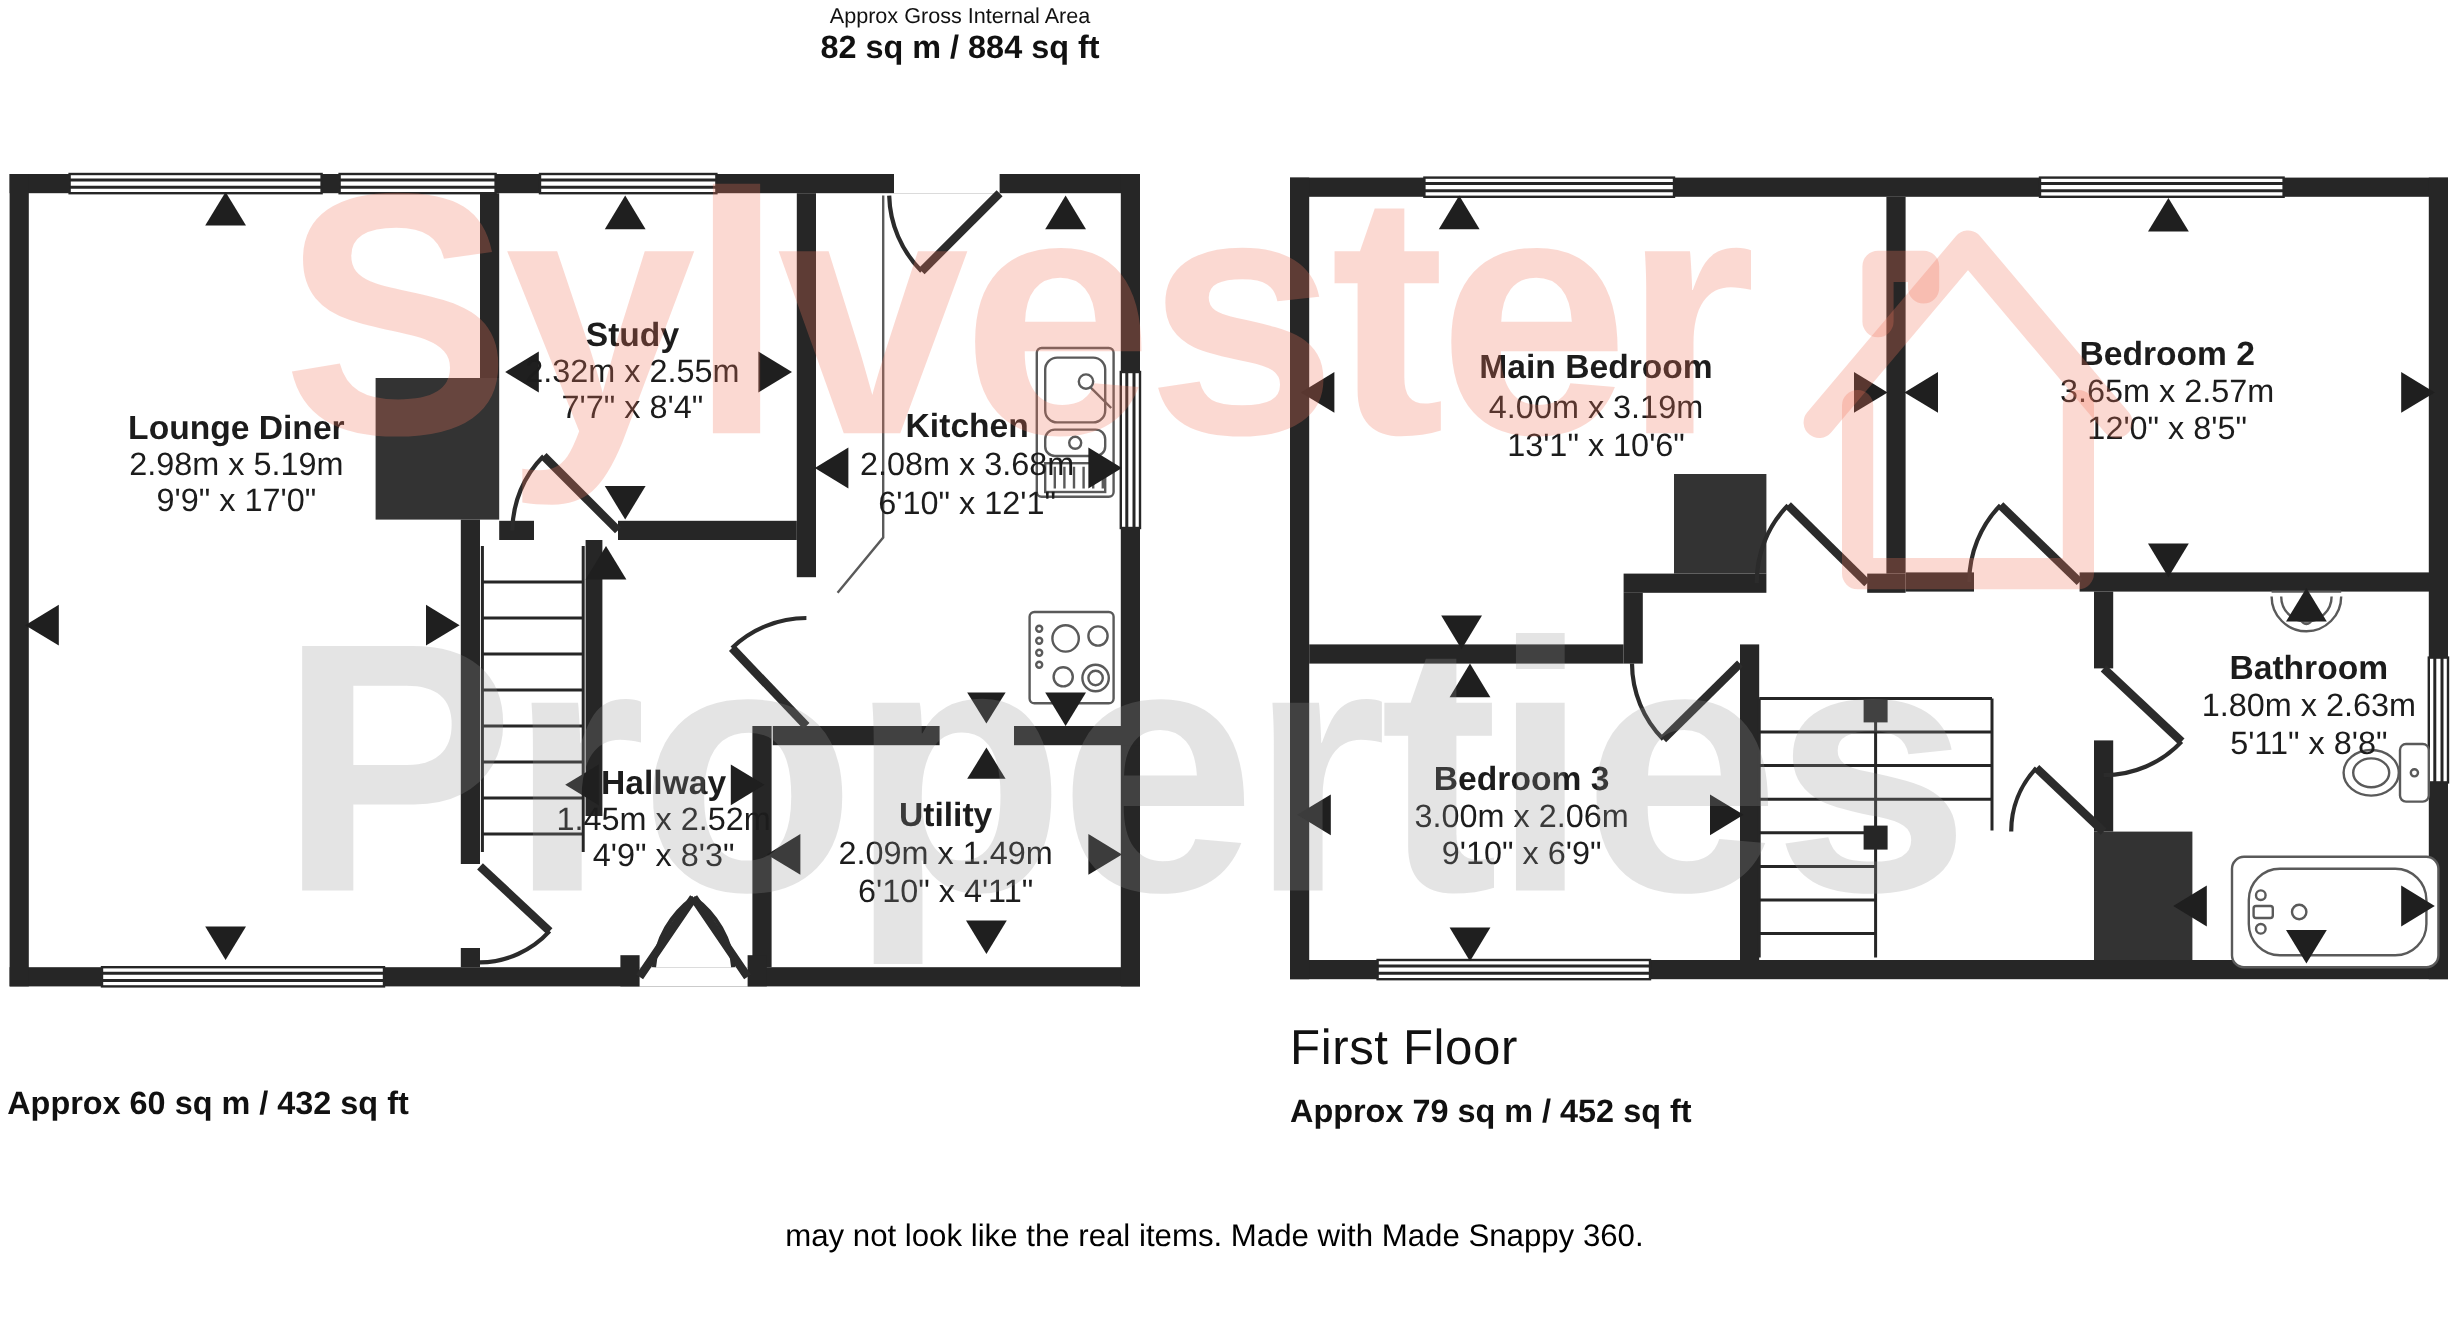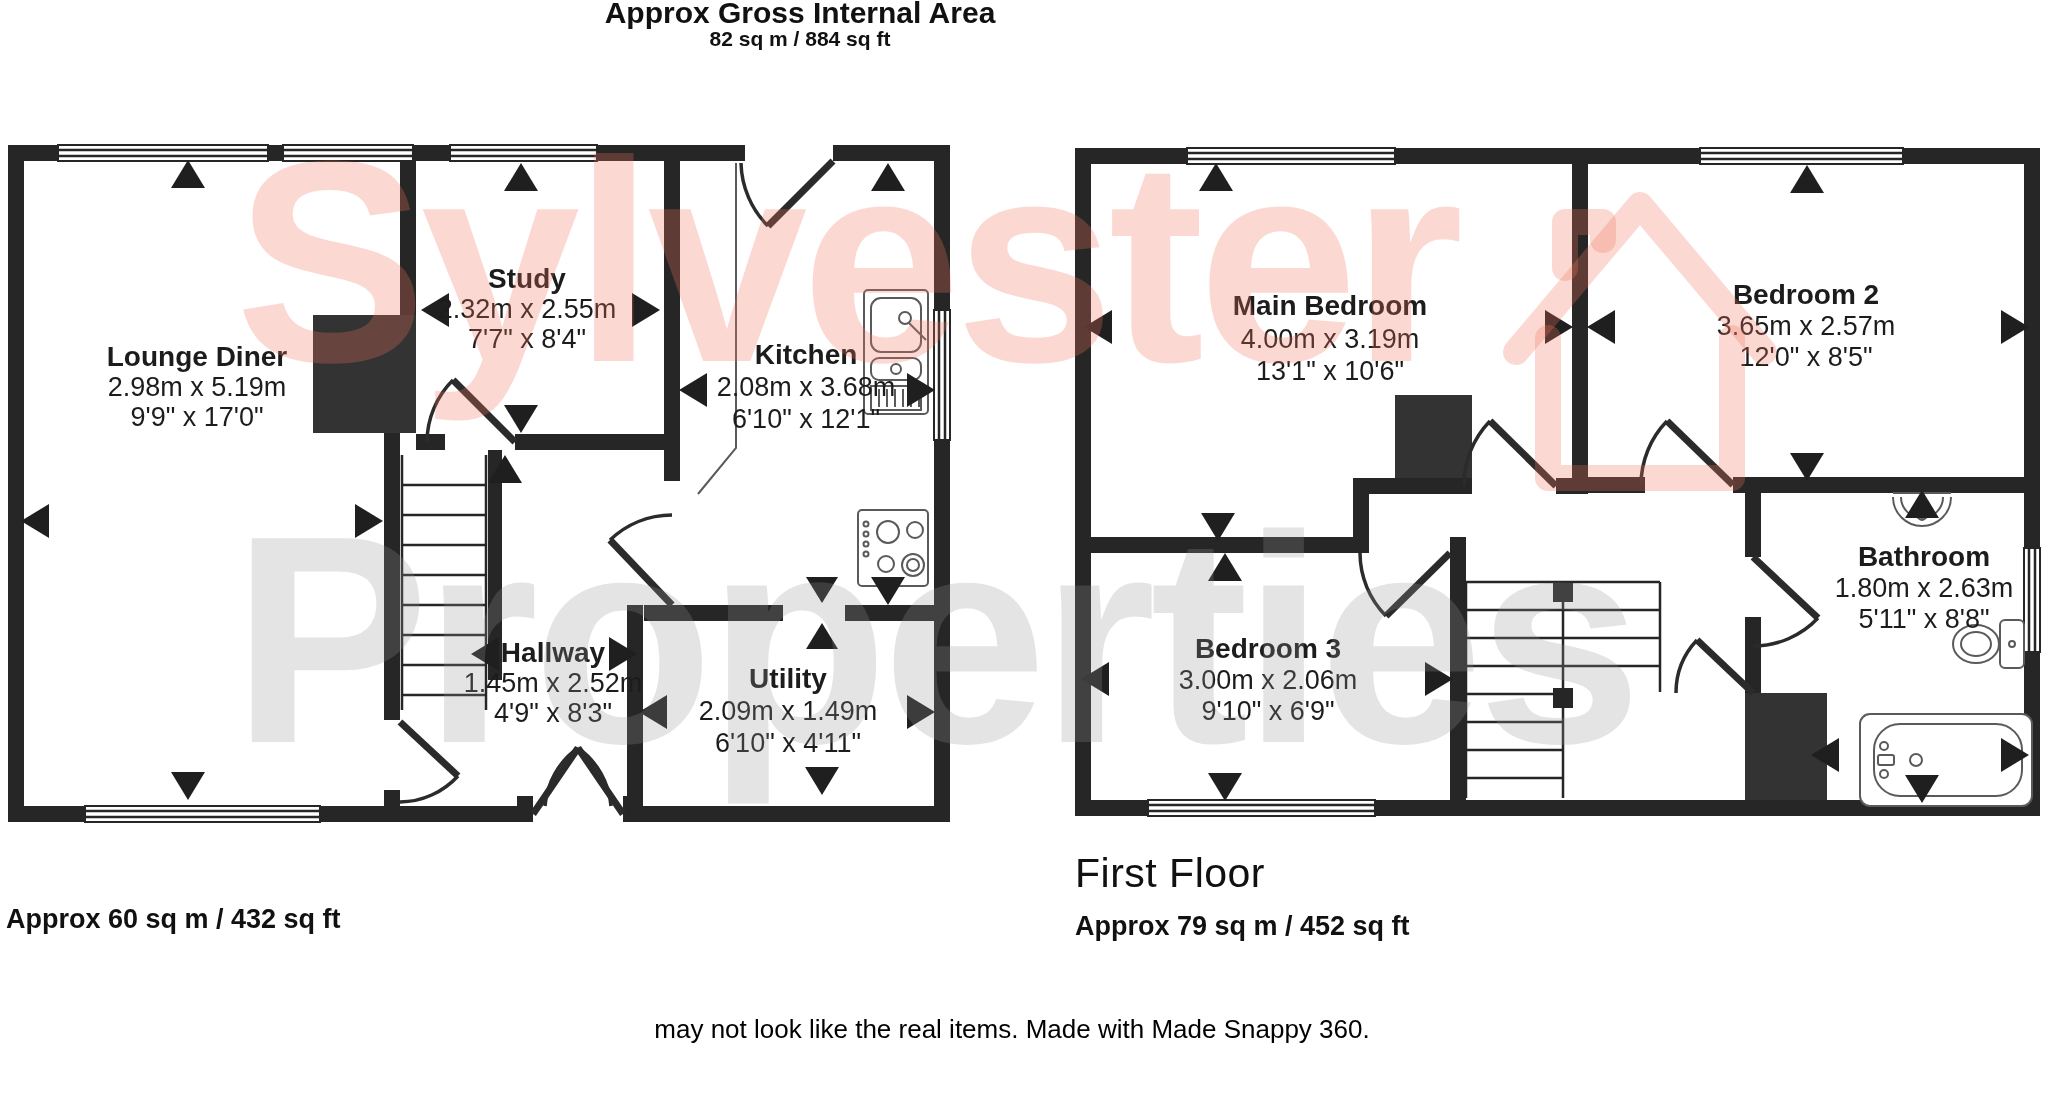--- a/index.html
+++ b/index.html
@@ -14,22 +14,22 @@
   .leaf{stroke:#2b2b2b;stroke-width:7;fill:none;}
   .arc{stroke:#2b2b2b;stroke-width:3.5;fill:none;}
   .fix{fill:#ffffff;stroke:#5a5a5a;stroke-width:2;}
   .fixthin{fill:none;stroke:#5a5a5a;stroke-width:2;}
   .tread{stroke:#262626;stroke-width:2.5;}
   .arrow{fill:#1f1f1f;}
   .rname{font:bold 28px "Liberation Sans", sans-serif;fill:#1c1c1c;}
   .rdim{font:27px "Liberation Sans", sans-serif;fill:#1c1c1c;}
   .svgtext{text-anchor:middle;}
   #title-block{position:absolute;left:0;top:0;width:1600px;text-align:center;z-index:3;}
-  #title-block .t1{font-weight:bold;font-size:30px;line-height:26px;}
-  #title-block .t2{font-weight:bold;font-size:21px;line-height:26px;}
+  #title-block .t1{font-weight:normal;font-size:18px;line-height:26px;}
+  #title-block .t2{font-weight:bold;font-size:27px;line-height:26px;}
   .floor-label{position:absolute;z-index:3;}
   .floor-name{font-size:41px;font-weight:400;letter-spacing:0.5px;}
   .floor-area{font-size:27px;font-weight:bold;margin-top:14px;}
   #disclaimer{position:absolute;left:212px;top:1014px;width:1600px;text-align:center;z-index:3;
               font-size:26px;line-height:31px;font-weight:400;color:#000;}
   #watermark{position:absolute;left:0;top:0;width:1800px;height:1100px;z-index:4;pointer-events:none;padding-left:28px;}
   #wm-1{position:absolute;left:235px;top:118px;font-size:287px;font-weight:bold;line-height:1;
         color:rgba(242,118,92,0.28);letter-spacing:-6px;white-space:nowrap;}
   #wm-2{position:absolute;left:232px;top:492px;font-size:296px;font-weight:bold;line-height:1;
         color:rgba(148,148,148,0.25);letter-spacing:-6px;white-space:nowrap;}

